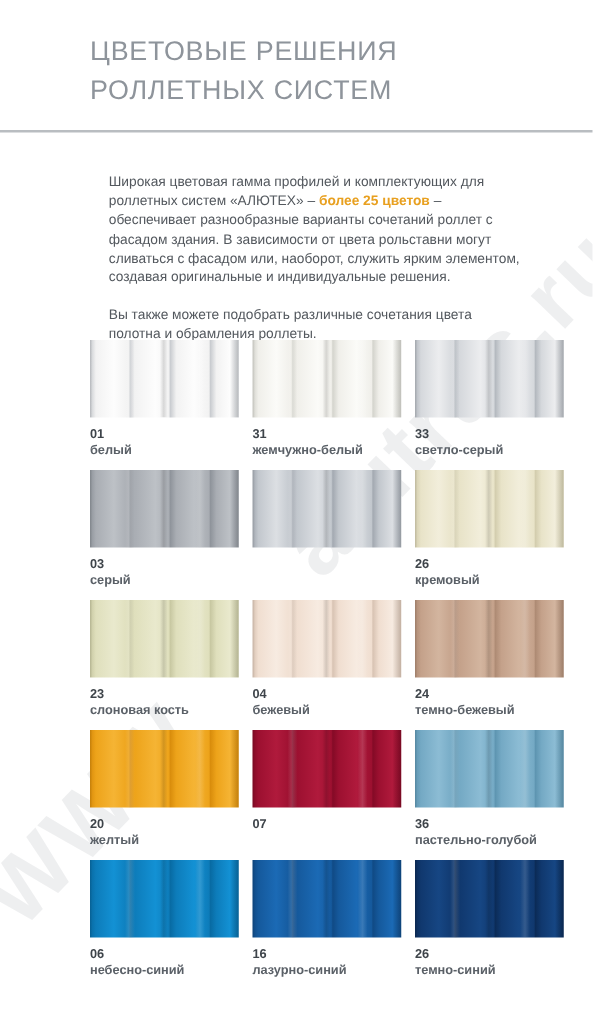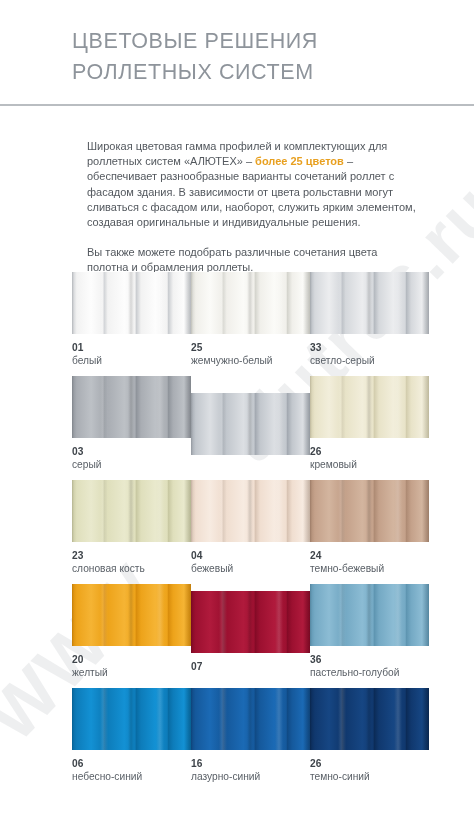--- a/index.html
+++ b/index.html
@@ -103,22 +103,22 @@
   
   .swatch-grid {
     position: absolute;
     left: 72px;
     top: 272px;
     width: 380px;
     z-index: 10;
   }
   .swatch-row {
     display: flex;
+    gap: 11px;
     margin-bottom: 8px;
-    align-items: center;
   }
   .swatch-cell {
     width: 119px;
   }
   .swatch-chip {
     width: 119px;
     height: 62px;
     position: relative;
     overflow: hidden;
   }
@@ -142,21 +142,21 @@
     padding-top: 7px;
   }
   .swatch-code {
     font-size: 10.2px;
     font-weight: 700;
     color: #3e444a;
     line-height: 13px;
   }
   .swatch-name {
     font-size: 10.2px;
-    font-weight: 400;
+    font-weight: 700;
     color: #5a6067;
     line-height: 14px;
     white-space: nowrap;
   }
 </style>
 </head>
 <body>
 
 <div class="watermark">
   <div class="wm-text wm-a">WWW</div>
@@ -181,21 +181,21 @@
       <div class="swatch-cell">
         <div class="swatch-chip" style="background: linear-gradient(90deg, rgb(201, 204, 208) 0%, rgb(242, 242, 242) 4%, rgb(253, 253, 253) 16%, rgb(242, 242, 242) 26%, rgb(201, 204, 208) 27%, rgb(242, 242, 242) 30%, rgb(253, 253, 253) 44%, rgb(242, 242, 242) 53%, rgb(201, 204, 208) 54%, rgb(242, 242, 242) 58%, rgb(253, 253, 253) 70%, rgb(242, 242, 242) 80%, rgb(201, 204, 208) 81%, rgb(242, 242, 242) 85%, rgb(253, 253, 253) 94%, rgb(201, 204, 208) 100%);"></div>
         <div class="swatch-meta">
           <div class="swatch-code">01</div>
           <div class="swatch-name">белый</div>
         </div>
       </div>
       <div class="swatch-cell">
         <div class="swatch-chip" style="background: linear-gradient(90deg, rgb(212, 212, 205) 0%, rgb(240, 239, 234) 4%, rgb(251, 251, 248) 16%, rgb(240, 239, 234) 26%, rgb(212, 212, 205) 27%, rgb(240, 239, 234) 30%, rgb(251, 251, 248) 44%, rgb(240, 239, 234) 53%, rgb(212, 212, 205) 54%, rgb(240, 239, 234) 58%, rgb(251, 251, 248) 70%, rgb(240, 239, 234) 80%, rgb(212, 212, 205) 81%, rgb(240, 239, 234) 85%, rgb(251, 251, 248) 94%, rgb(212, 212, 205) 100%);"></div>
         <div class="swatch-meta">
-          <div class="swatch-code">25</div>
+          <div class="swatch-code">31</div>
           <div class="swatch-name">жемчужно-белый</div>
         </div>
       </div>
       <div class="swatch-cell">
         <div class="swatch-chip" style="background: linear-gradient(90deg, rgb(180, 185, 191) 0%, rgb(213, 216, 220) 4%, rgb(236, 237, 239) 16%, rgb(213, 216, 220) 26%, rgb(180, 185, 191) 27%, rgb(213, 216, 220) 30%, rgb(236, 237, 239) 44%, rgb(213, 216, 220) 53%, rgb(180, 185, 191) 54%, rgb(213, 216, 220) 58%, rgb(236, 237, 239) 70%, rgb(213, 216, 220) 80%, rgb(180, 185, 191) 81%, rgb(213, 216, 220) 85%, rgb(236, 237, 239) 94%, rgb(180, 185, 191) 100%);"></div>
         <div class="swatch-meta">
           <div class="swatch-code">33</div>
           <div class="swatch-name">светло-серый</div>
         </div>
       </div>

